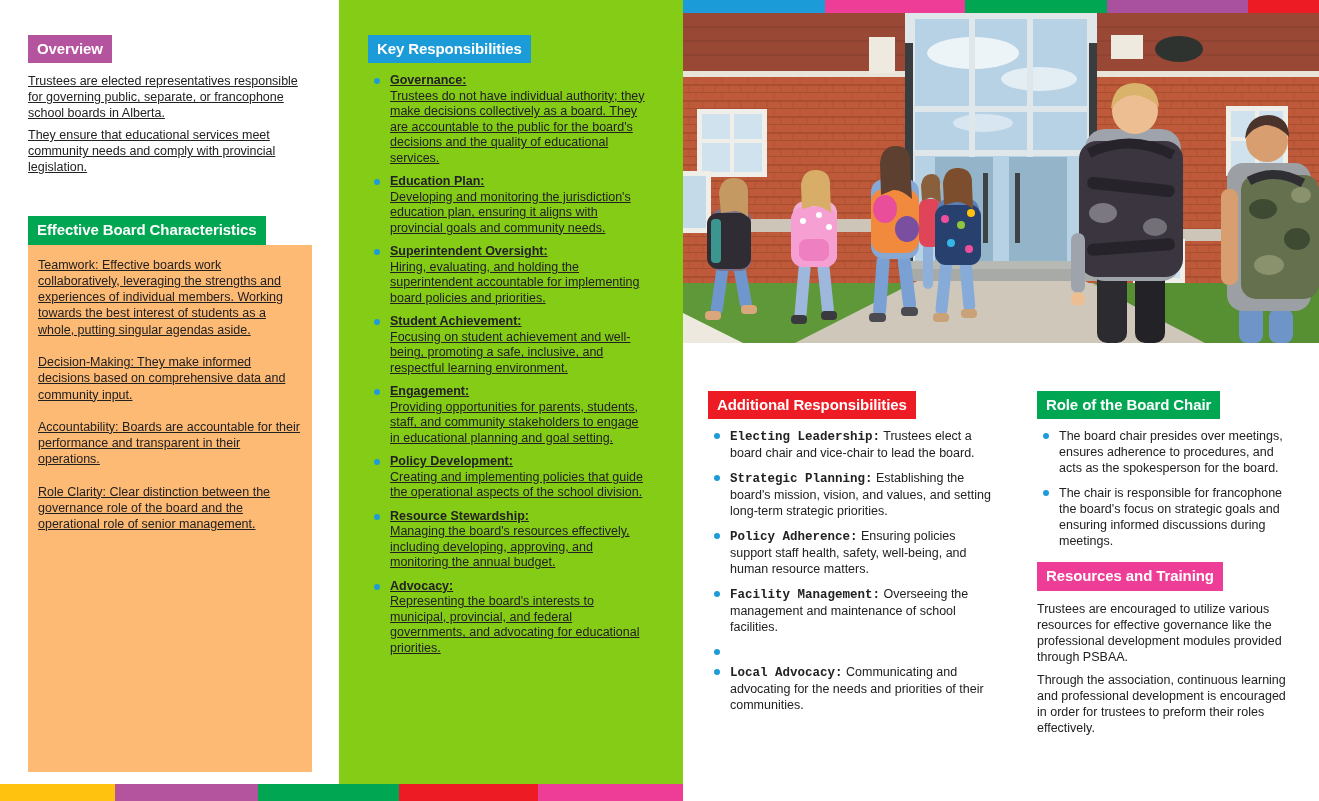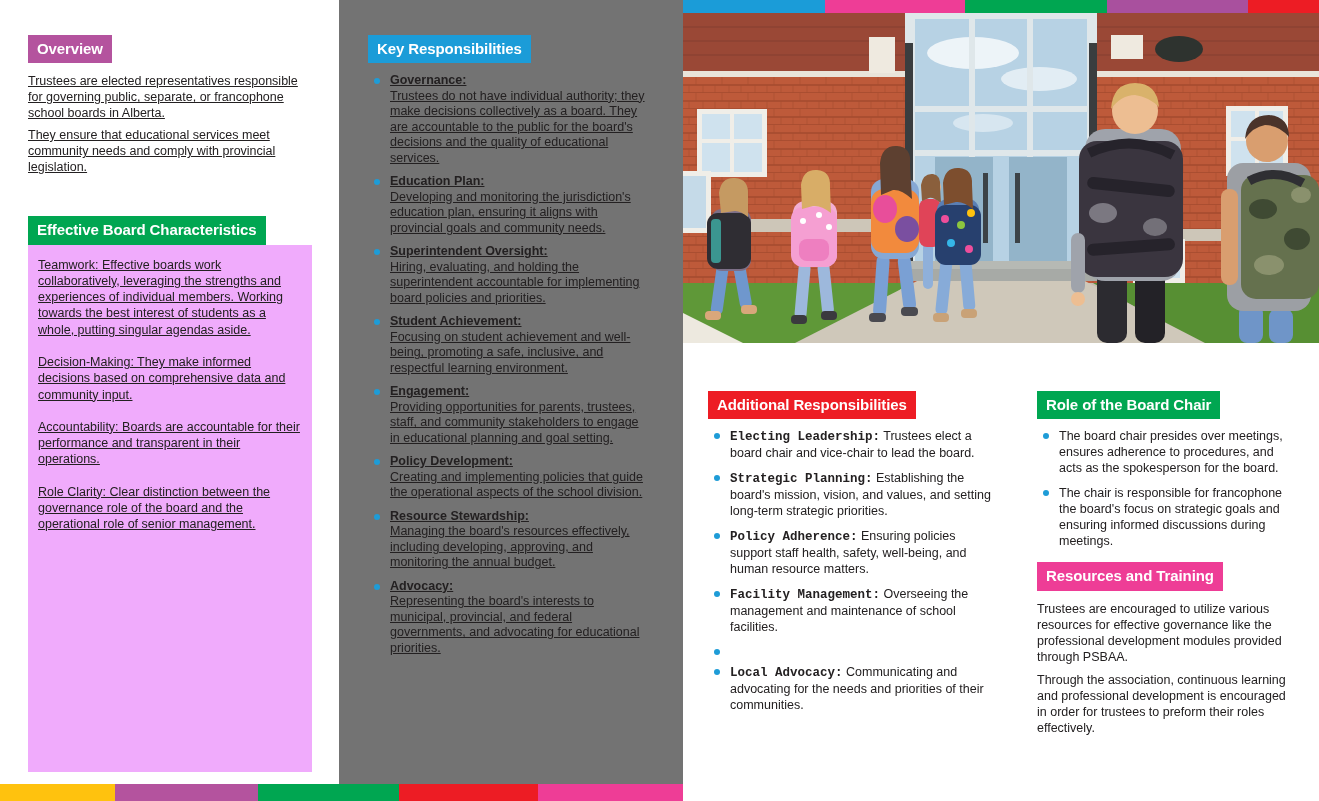--- a/index.html
+++ b/index.html
@@ -18,26 +18,26 @@
   .hdr.red{background:#ED1C24}
   .hdr.pink{background:#EE3D96}
   
   .para{font-size:12.5px;line-height:16px;margin:0 0 7px 0;}
   
   .col-left{position:absolute;left:28px;top:35px;width:287px;text-decoration:underline;}
   .col-left .para{margin-bottom:6px;}
   .overview-text{margin-top:10px;}
   .char-hdr{margin-top:41px;}
   .lavender{
-    background:#f0abfc;width:284px;box-sizing:border-box;
+    background:#fdba74;width:284px;box-sizing:border-box;
     padding:12px 11px 14px 10px;height:527px;
   }
   .lavender .para{margin:0 0 16px 0;line-height:16.3px;}
   
-  .col-mid{position:absolute;left:339px;top:0;width:344px;height:784px;background:#737373;box-sizing:border-box;padding:35px 26px 0 29px;}
+  .col-mid{position:absolute;left:339px;top:0;width:344px;height:784px;background:#84cc16;box-sizing:border-box;padding:35px 26px 0 29px;}
   .kr-list{margin-top:10px;}
   .kr-item{display:flex;margin-bottom:8px;text-decoration:underline;}
   .dot{flex:none;width:6px;height:6px;border-radius:50%;background:#1E9CD7;margin:5px 10px 0 6px;}
   .kr-text{width:258px;font-size:12.5px;line-height:15.5px;}
   .kr-term{font-weight:bold;display:block;}
   
   .stripes{position:absolute;display:flex;}
   .stripes-top{left:680px;top:0;height:13px;}
   .stripes-bottom{left:0;top:784px;height:17px;}
   .seg{height:100%;}
@@ -102,21 +102,21 @@
       <div class="kr-item">
         <span class="dot"></span>
         <div class="kr-text"><span class="kr-term">Superintendent Oversight:</span><span>Hiring, evaluating, and holding the superintendent accountable for implementing board policies and priorities.</span></div>
       </div>
       <div class="kr-item">
         <span class="dot"></span>
         <div class="kr-text"><span class="kr-term">Student Achievement:</span><span>Focusing on student achievement and well-being, promoting a safe, inclusive, and respectful learning environment.</span></div>
       </div>
       <div class="kr-item">
         <span class="dot"></span>
-        <div class="kr-text"><span class="kr-term">Engagement:</span><span>Providing opportunities for parents, trustees, staff, and community stakeholders to engage in educational planning and goal setting.</span></div>
+        <div class="kr-text"><span class="kr-term">Engagement:</span><span>Providing opportunities for parents, students, staff, and community stakeholders to engage in educational planning and goal setting.</span></div>
       </div>
       <div class="kr-item">
         <span class="dot"></span>
         <div class="kr-text"><span class="kr-term">Policy Development:</span><span>Creating and implementing policies that guide the operational aspects of the school division.</span></div>
       </div>
       <div class="kr-item">
         <span class="dot"></span>
         <div class="kr-text"><span class="kr-term">Resource Stewardship:</span><span>Managing the board's resources effectively, including developing, approving, and monitoring the annual budget.</span></div>
       </div>
       <div class="kr-item">

